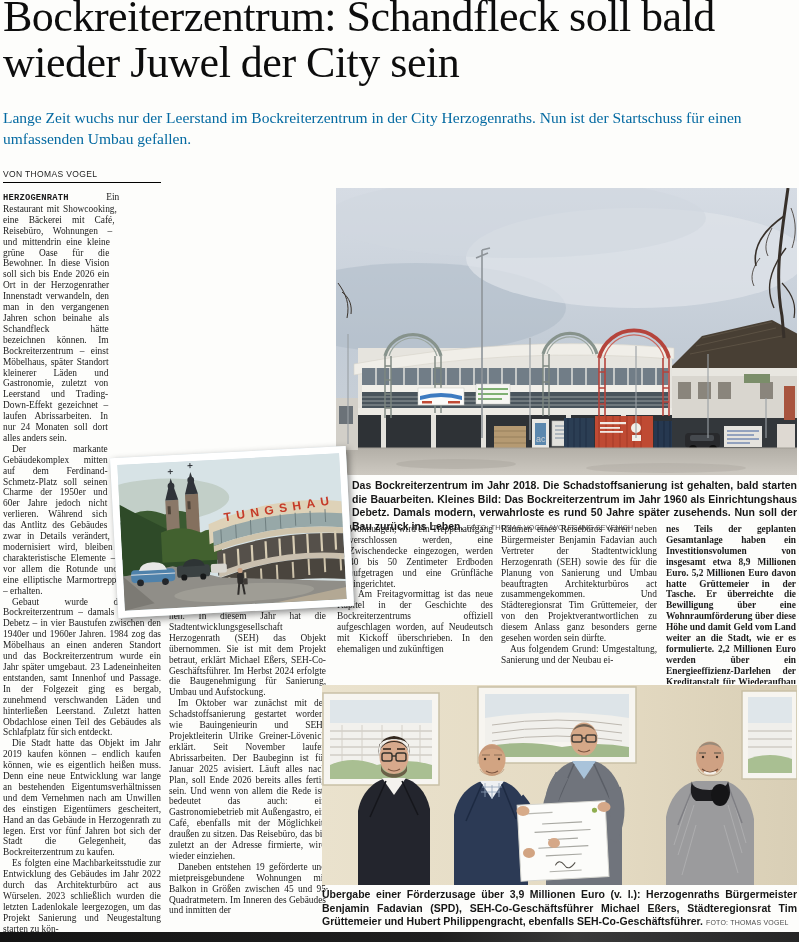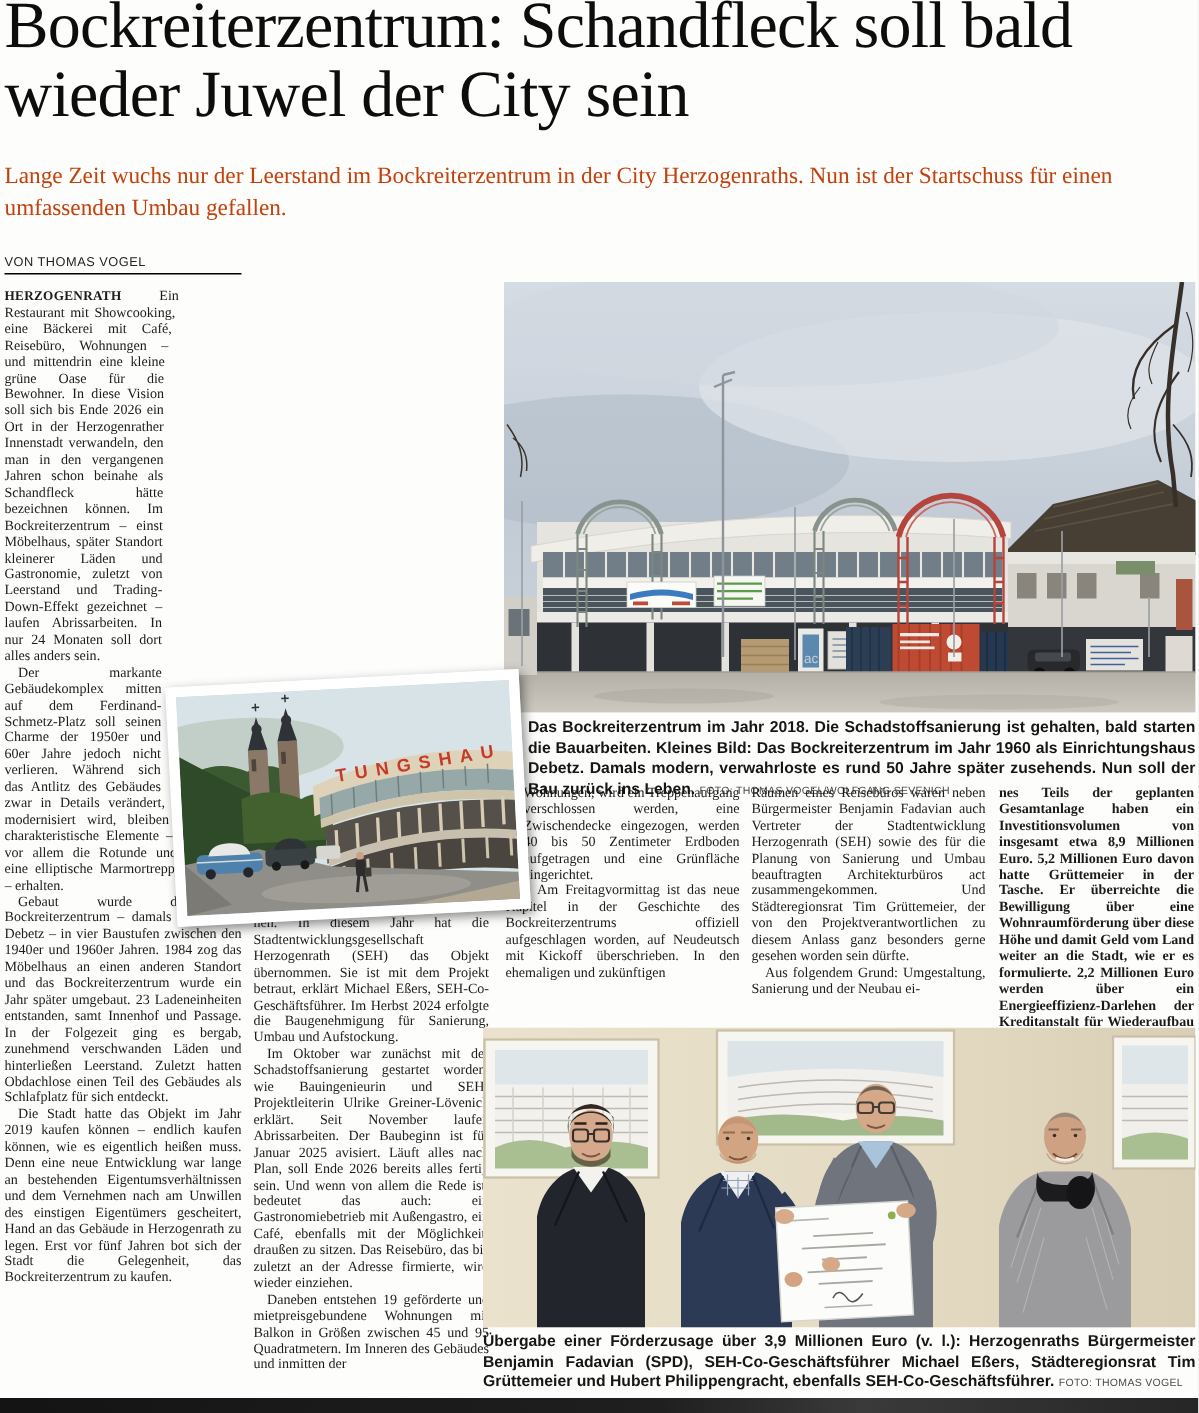--- a/index.html
+++ b/index.html
@@ -3,21 +3,21 @@
 <meta charset="utf-8">
 <style>
   html,body{margin:0;padding:0;background:#e9e9e7;}
   .page{position:relative;width:799px;height:942px;background:#fdfdfb;overflow:hidden;
         font-family:"Liberation Serif",serif;color:#1b1b1b;margin:0 auto;}
   
   .headline{position:absolute;left:3px;top:-6px;width:792px;margin:0;
             font-family:"Liberation Serif",serif;font-weight:400;font-size:44px;line-height:46px;
             letter-spacing:-0.5px;color:#0d0d0d;}
   .deck{position:absolute;left:3px;top:108px;width:788px;margin:0;
-        font-size:15.5px;line-height:20.5px;color:#c2410c;}
+        font-size:15.5px;line-height:20.5px;color:#0369a1;}
   .byline{position:absolute;left:3px;top:169px;width:158px;padding-bottom:3px;
           border-bottom:1.6px solid #000;
           font-family:"Liberation Sans",sans-serif;font-size:8.5px;letter-spacing:.35px;color:#222;}
   
   .photo-main{position:absolute;left:336px;top:188px;width:461px;height:287px;margin:0;z-index:1;}
   .photo-inset{position:absolute;left:114px;top:452px;width:222px;height:146px;margin:0;
                border:7px solid #fff;box-shadow:2px 3px 7px rgba(0,0,0,.45);
                transform:rotate(-3deg);z-index:6;background:#cfdce2;}
   .photo-bottom{position:absolute;left:322px;top:685px;width:475px;height:200px;margin:0;z-index:1;}
   figure svg{display:block;width:100%;height:100%;}
@@ -30,21 +30,21 @@
   
   .col{position:absolute;font-size:9.4px;line-height:10.9px;text-align:justify;
        -webkit-hyphens:auto;hyphens:auto;overflow:hidden;}
   .col p{margin:0;}
   .col p.ind{text-indent:9px;}
   .col1{left:3px;top:192px;width:158px;height:742px;}
   .col2{left:169px;top:611px;width:157px;height:325px;}
   .col3{left:337px;top:524px;width:156px;height:158px;}
   .col4{left:501px;top:524px;width:156px;height:158px;}
   .col5{left:666px;top:524px;width:130px;height:160px;font-weight:bold;}
-  .leadin{font-family:Liberation Serif, serif;font-weight:700;font-size:8.8px;letter-spacing:.2px;}
+  .leadin{font-family:Liberation Mono, monospace;font-weight:700;font-size:8.8px;letter-spacing:.2px;}
   .spacer-r{float:right;width:56px;height:170px;margin-top:240px;
             shape-outside:polygon(30% 0,100% 0,100% 100%,40% 100%,4% 80%,8% 14%);}
   .spacer-l3{float:left;width:12px;height:72px;}
   
   .bottom-bar{position:absolute;left:0;top:932px;width:799px;height:10px;
               background:linear-gradient(90deg,#141414 0%,#1f1f1f 55%,#3a3a3a 72%,#262626 100%);}
 </style>
 </head>
 <body>
 
@@ -257,20 +257,21 @@
       </g>
     </svg>
   </figure>
 
   <div class="col col1">
     <span class="spacer-r"></span>
     <p><span class="leadin">HERZOGENRATH</span> <span>Ein Restaurant mit Showcooking, eine Bäckerei mit Café, Reisebüro, Wohnungen – und mittendrin eine kleine grüne Oase für die Bewohner. In diese Vision soll sich bis Ende 2026 ein Ort in der Herzogenrather Innenstadt verwandeln, den man in den vergangenen Jahren schon beinahe als Schandfleck hätte bezeichnen können. Im Bockreiterzentrum – einst Möbelhaus, später Standort kleinerer Läden und Gastronomie, zuletzt von Leerstand und Trading-Down-Effekt gezeichnet – laufen Abrissarbeiten. In nur 24 Monaten soll dort alles anders sein.</span></p>
     <p class="ind">Der markante Gebäudekomplex mitten auf dem Ferdinand-Schmetz-Platz soll seinen Charme der 1950er und 60er Jahre jedoch nicht verlieren. Während sich das Antlitz des Gebäudes zwar in Details verändert, modernisiert wird, bleiben charakteristische Elemente – vor allem die Rotunde und eine elliptische Marmortreppe – erhalten.</p>
     <p class="ind">Gebaut wurde das Bockreiterzentrum – damals Möbelhaus Debetz – in vier Baustufen zwischen den 1940er und 1960er Jahren. 1984 zog das Möbelhaus an einen anderen Standort und das Bockreiterzentrum wurde ein Jahr später umgebaut. 23 Ladeneinheiten entstanden, samt Innenhof und Passage. In der Folgezeit ging es bergab, zunehmend verschwanden Läden und hinterließen Leerstand. Zuletzt hatten Obdachlose einen Teil des Gebäudes als Schlafplatz für sich entdeckt.</p>
     <p class="ind">Die Stadt hatte das Objekt im Jahr 2019 kaufen können – endlich kaufen können, wie es eigentlich heißen muss. Denn eine neue Entwicklung war lange an bestehenden Eigentumsverhältnissen und dem Vernehmen nach am Unwillen des einstigen Eigentümers gescheitert, Hand an das Gebäude in Herzogenrath zu legen. Erst vor fünf Jahren bot sich der Stadt die Gelegenheit, das Bockreiterzentrum zu kaufen.</p>
+    <p class="ind">Es folgten eine Machbarkeitsstudie zur Entwicklung des Gebäudes im Jahr 2022 durch das Architekturbüro act aus Würselen. 2023 schließlich wurden die letzten Ladenlokale leergezogen, um das Projekt Sanierung und Neugestaltung starten zu kön-</p>
   </div>
 
   <div class="col col2">
     <p>nen. In diesem Jahr hat die Stadtentwicklungsgesellschaft Herzogenrath (SEH) das Objekt übernommen. Sie ist mit dem Projekt betraut, erklärt Michael Eßers, SEH-Co-Geschäftsführer. Im Herbst 2024 erfolgte die Baugenehmigung für Sanierung, Umbau und Aufstockung.</p>
     <p class="ind">Im Oktober war zunächst mit der Schadstoffsanierung gestartet worden, wie Bauingenieurin und SEH-Projektleiterin Ulrike Greiner-Lövenich erklärt. Seit November laufen Abrissarbeiten. Der Baubeginn ist für Januar 2025 avisiert. Läuft alles nach Plan, soll Ende 2026 bereits alles fertig sein. Und wenn von allem die Rede ist, bedeutet das auch: ein Gastronomiebetrieb mit Außengastro, ein Café, ebenfalls mit der Möglichkeit, draußen zu sitzen. Das Reisebüro, das bis zuletzt an der Adresse firmierte, wird wieder einziehen.</p>
     <p class="ind">Daneben entstehen 19 geförderte und mietpreisgebundene Wohnungen mit Balkon in Größen zwischen 45 und 95 Quadratmetern. Im Inneren des Gebäudes und inmitten der</p>
   </div>
 
   <div class="col col3">
     <span class="spacer-l3"></span>

